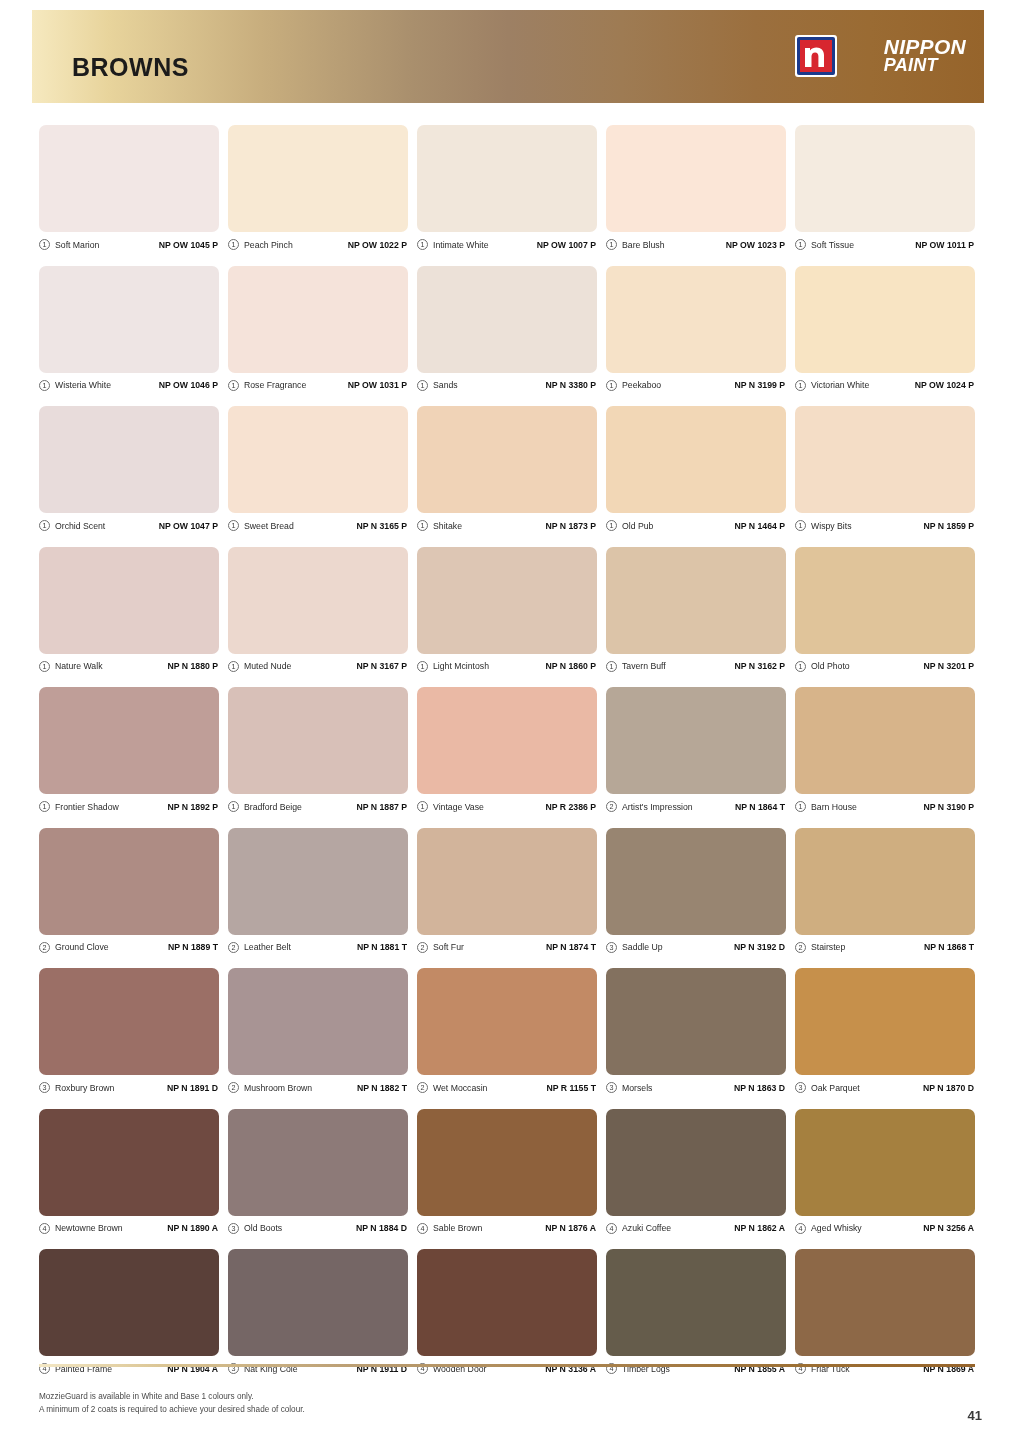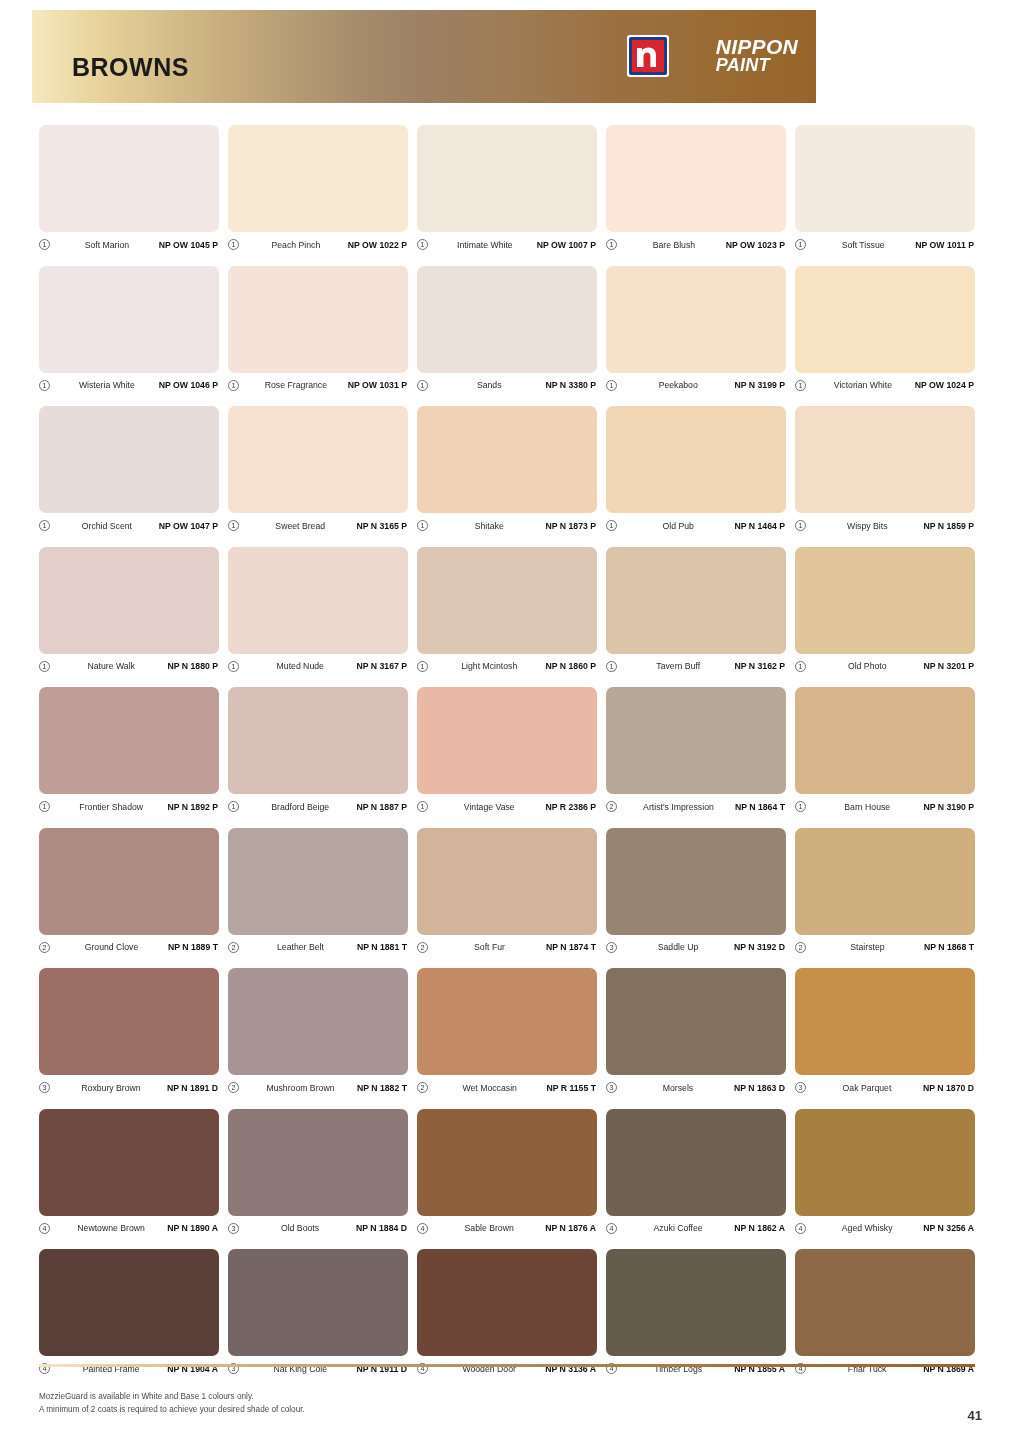--- a/index.html
+++ b/index.html
@@ -17,21 +17,21 @@
     height: 1448px;
     background: #ffffff;
     overflow: hidden;
   }
 
   
   .header {
     position: absolute;
     left: 32px;
     top: 10px;
-    width: 784px;
+    width: 952px;
     height: 93px;
     background: linear-gradient(to right,
         #f6e9bf 0%,
         #e8d49c 8%,
         #c8ae7e 24%,
         #a98f6d 40%,
         #9d8064 50%,
         #9e7b53 62%,
         #9b6f3e 76%,
         #9a6b33 88%,
@@ -126,21 +126,20 @@
     line-height: 10px;
     text-align: center;
     margin-right: 5px;
   }
   .cname {
     flex: 1 1 auto;
     font-size: 8.7px;
     color: #2b2b2b;
     white-space: nowrap;
     overflow: hidden;
-    text-align: center;
   }
   .ccode {
     flex: 0 0 auto;
     font-size: 8.7px;
     font-weight: bold;
     color: #111111;
     white-space: nowrap;
     text-align: right;
   }
 

